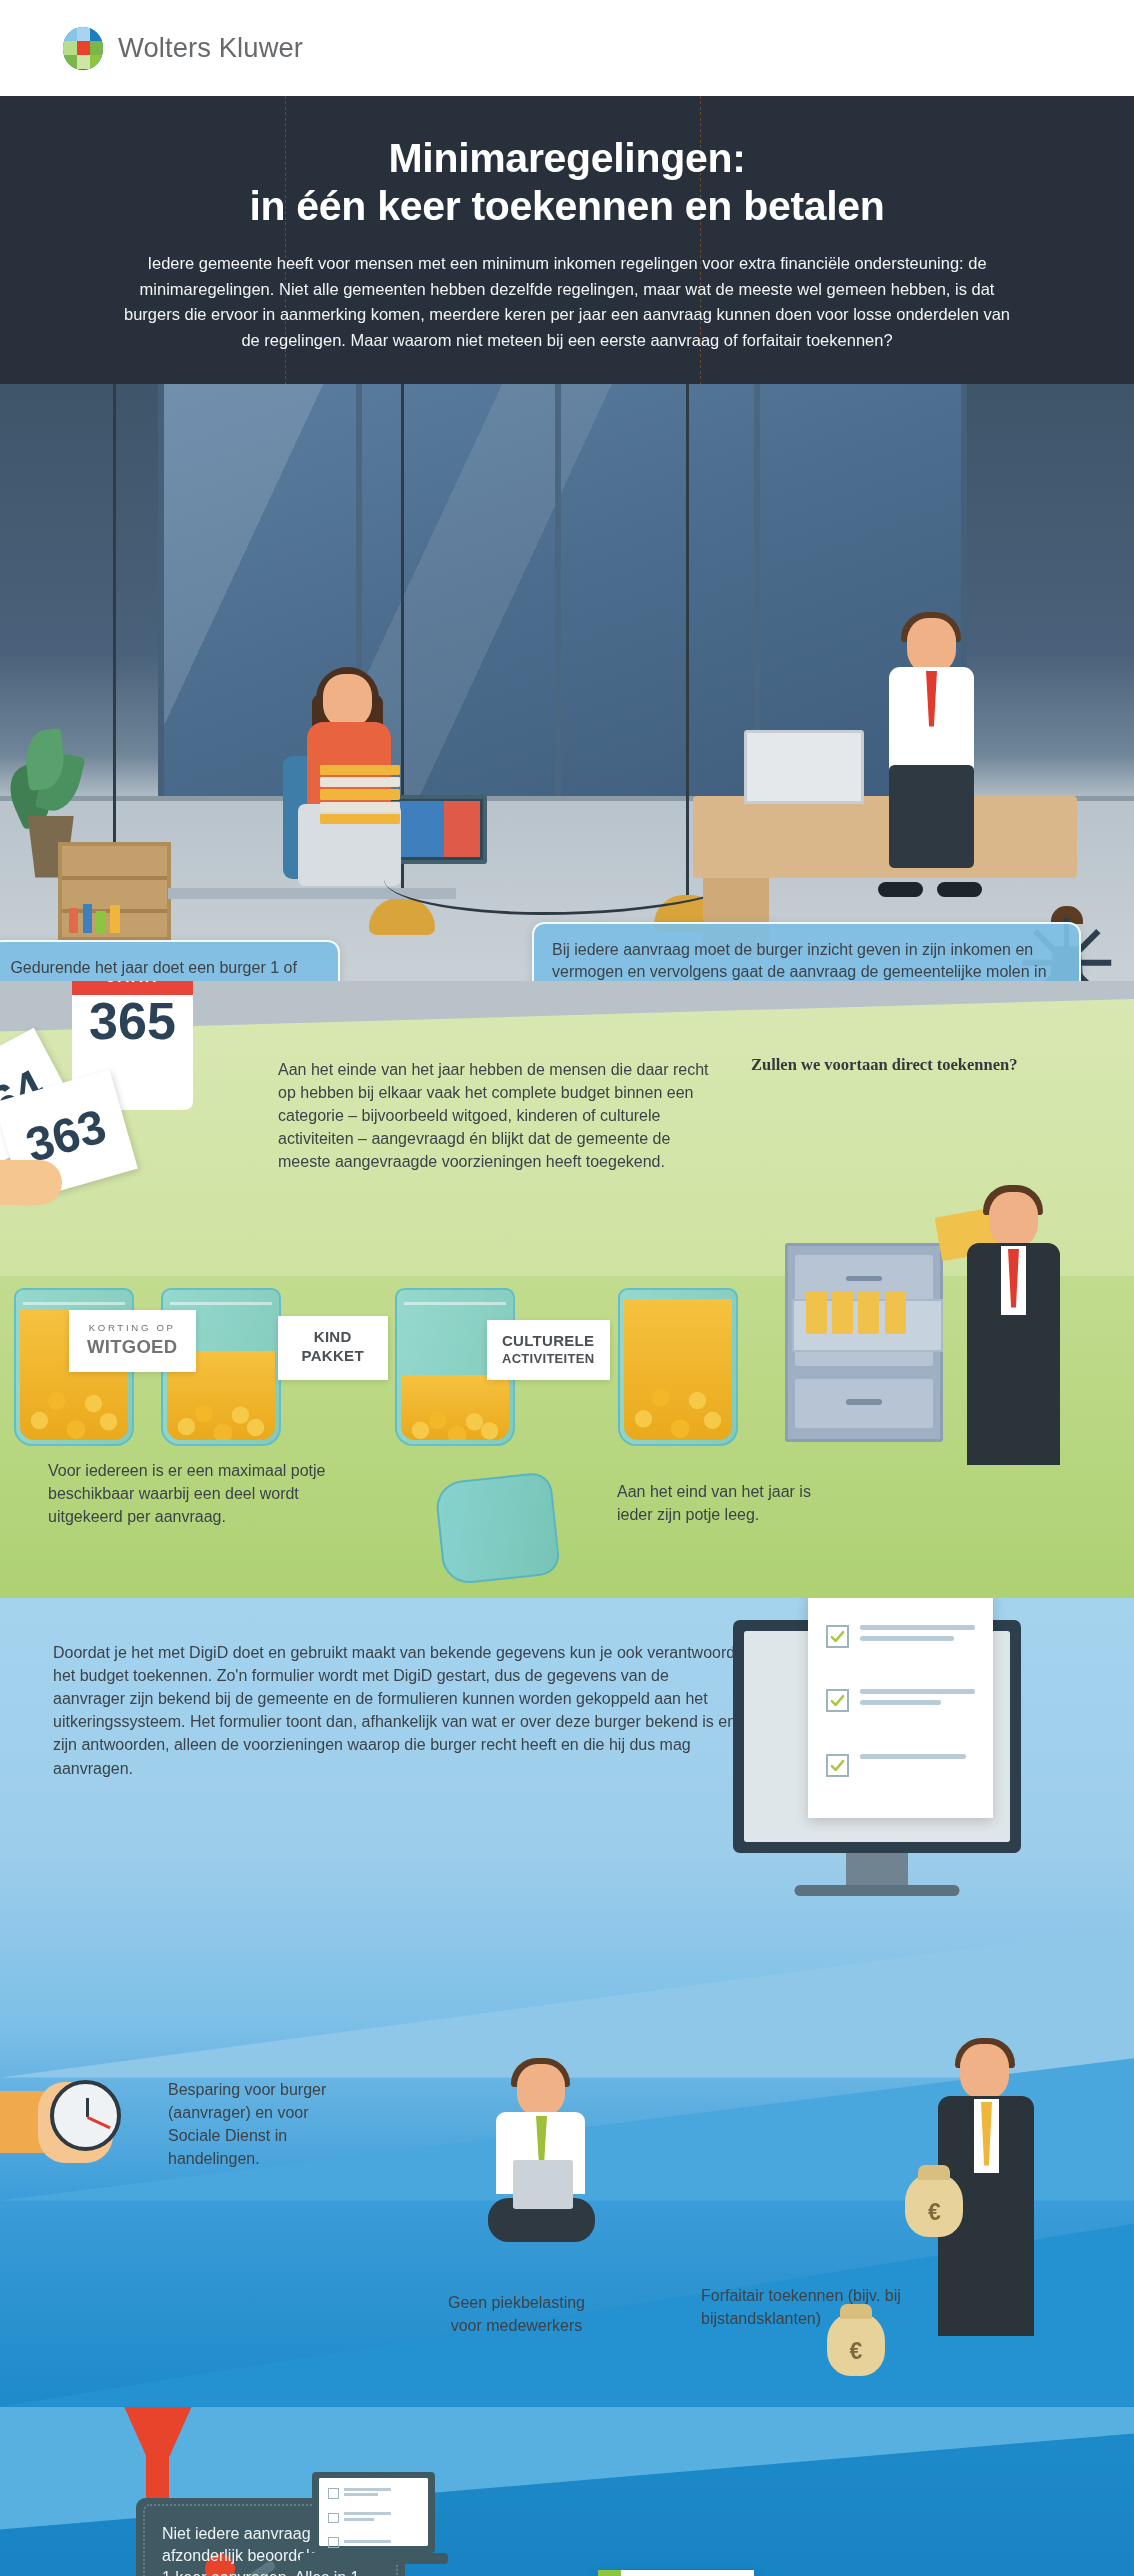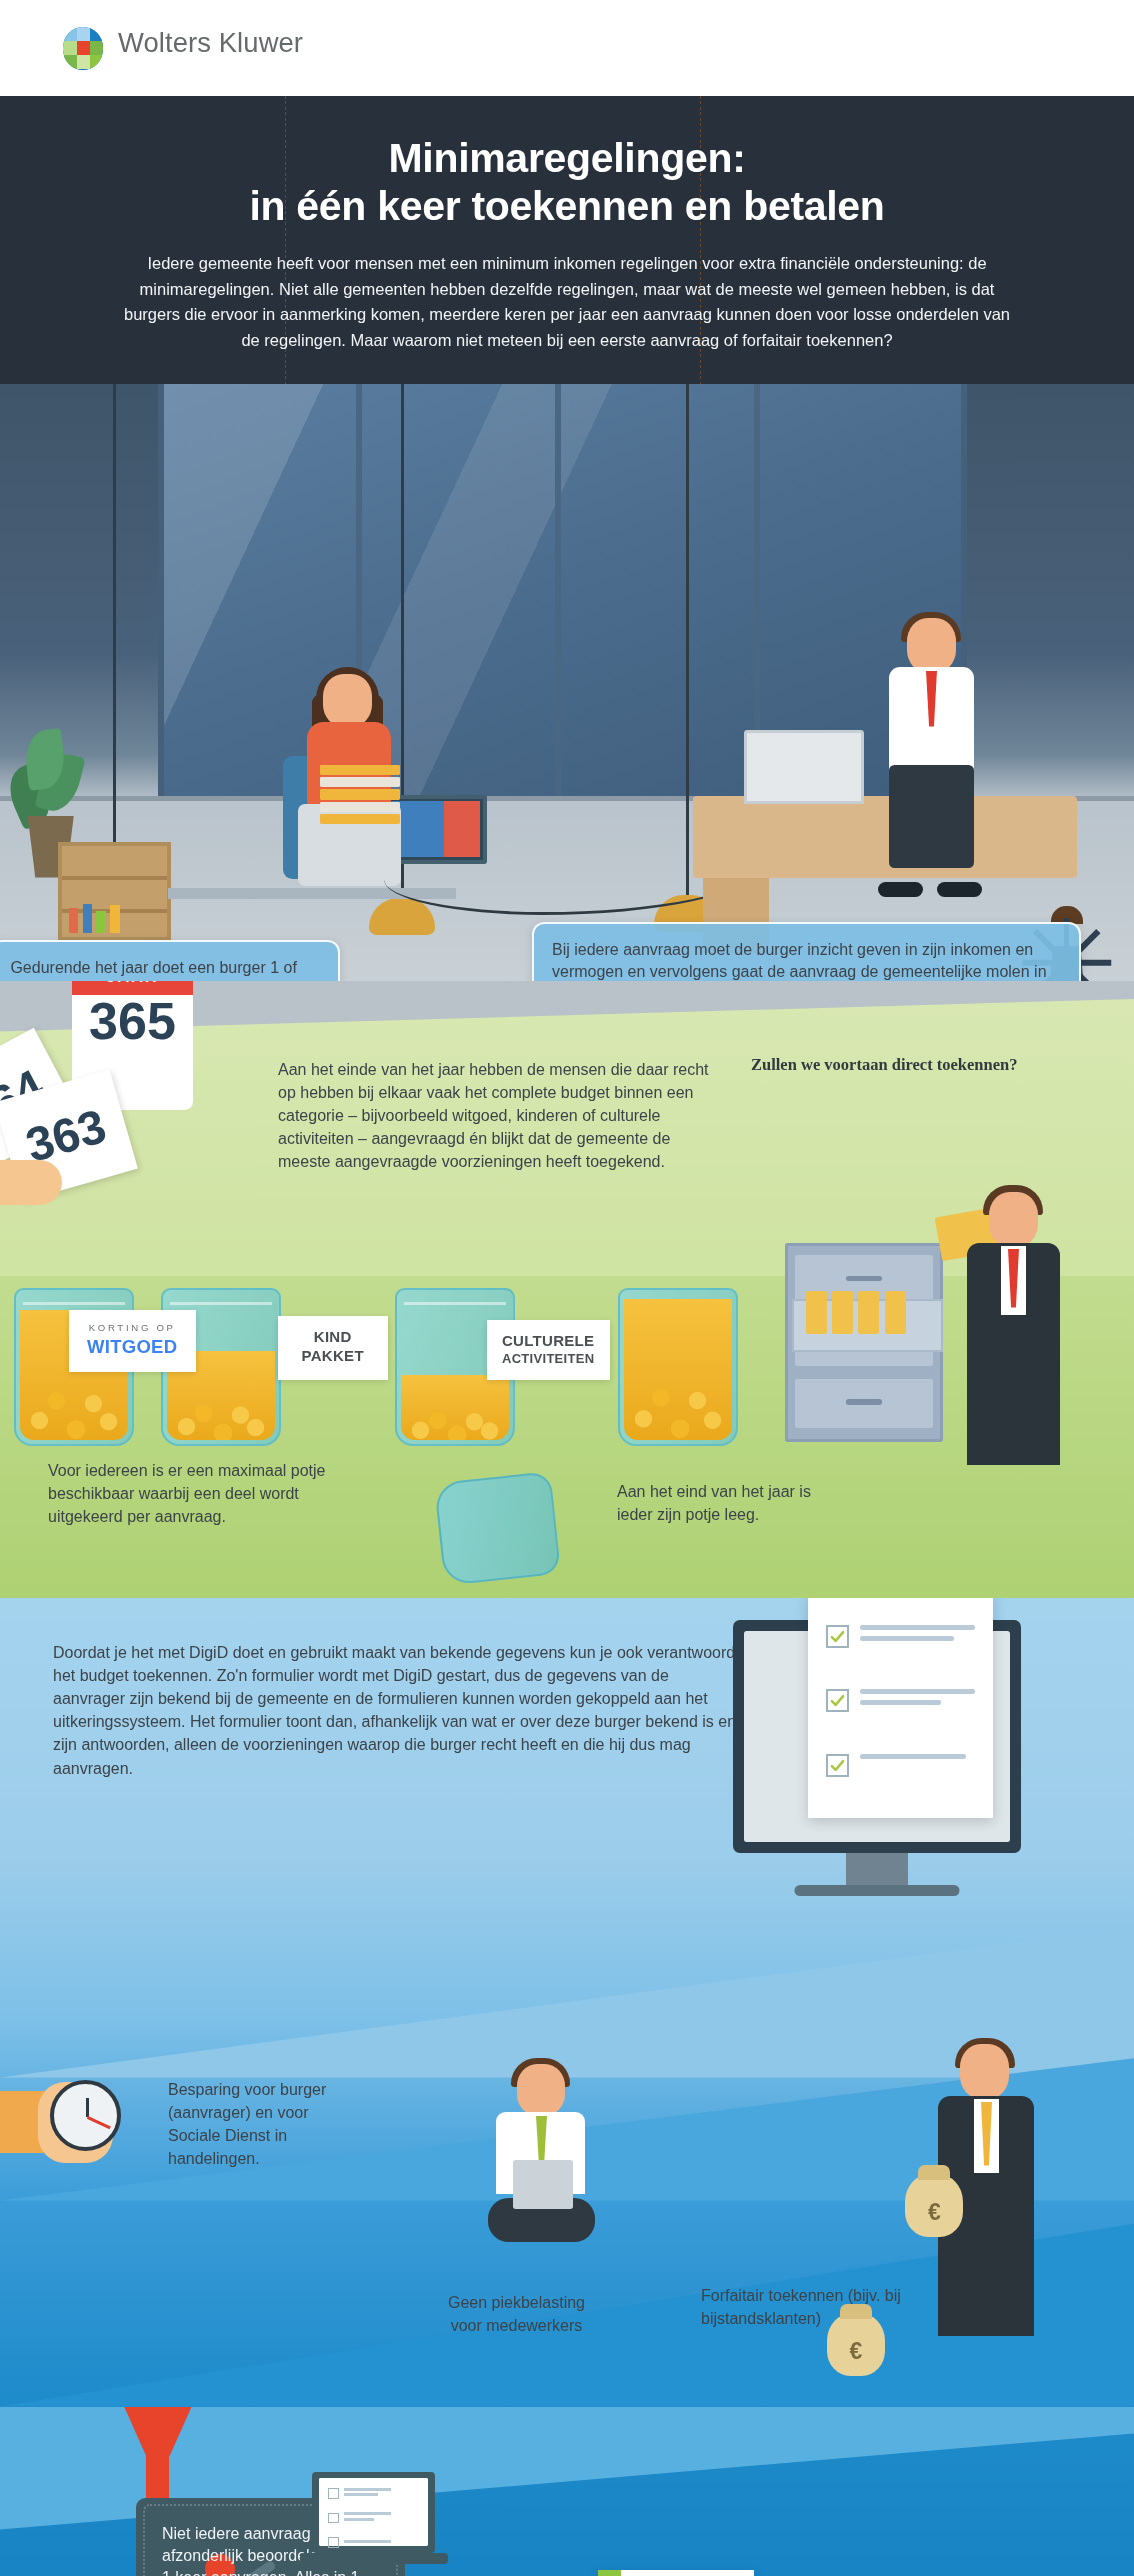--- a/index.html
+++ b/index.html
@@ -9,21 +9,21 @@
     background: #ffffff;
     font-family: "Liberation Sans", sans-serif;
   }
   body { width: 1134px; height: 2576px; overflow: hidden; position: relative; }
 
   
   .logobar {
     height: 96px; background: #ffffff;
     display: flex; align-items: center; padding-left: 63px;
   }
-  .wk-logo { display: flex; align-items: flex-start; gap: 15px; }
+  .wk-logo { display: flex; align-items: center; gap: 15px; }
   .wk-mark {
     width: 40px; height: 43px; border-radius: 50%/48%;
     position: relative; overflow: hidden;
     background: #0073b9;
   }
   .wk-mark i { position: absolute; display: block; }
   .m1 { left: 0;    top: 0;   width: 34%; height: 34%; background: #86c5e8; }
   .m2 { left: 34%;  top: 0;   width: 33%; height: 34%; background: #a8d4ef; }
   .m3 { left: 67%;  top: 0;   width: 33%; height: 34%; background: #1a7fc1; }
   .m4 { left: 0;    top: 34%; width: 34%; height: 33%; background: #b8dd8a; }
@@ -257,21 +257,21 @@
   .jar3 { left: 381px; }
   .jar4 { left: 604px; }
   .jar1 .coins { height: 130px; } .jar2 .coins { height: 89px; }
   .jar3 .coins { height: 65px; }  .jar4 .coins { height: 141px; }
 
   .jar-label {
     position: absolute; background: #fff; box-shadow: 0 2.1px 6.2px rgba(0,0,0,.14);
     text-align: center; color: #4e5357; padding: 12.3px 6.9px 13.7px;
   }
   .jl-small { font-size: 9.6px; letter-spacing: 2.7px; margin-bottom: 2.7px; color: #6d7276; }
-  .jl-big   { font-size: 18.5px; font-weight: 700; letter-spacing: 0.3px; color: #3b82f6; }
+  .jl-big   { font-size: 18.5px; font-weight: 700; letter-spacing: 0.3px; color: #737373; }
   .jl-med   { font-size: 15px; font-weight: 700; letter-spacing: 0.3px; color: #4a4f53; line-height: 1.25; }
   .jl-sub   { font-size: 13px; font-weight: 700; letter-spacing: 0.3px; color: #4a4f53; }
 
   .cabinet {
     position: absolute; left: 785px; bottom: 156px; width: 158px; height: 199px;
     background: #9fb0c4; border: 3.4px solid #8d9fb4; border-radius: 2.7px;
   }
   .cabinet .drw {
     position: absolute; left: 6.9px; right: 6.9px; height: 49px; background: #b6c4d4; border-radius: 2.1px;
   }

